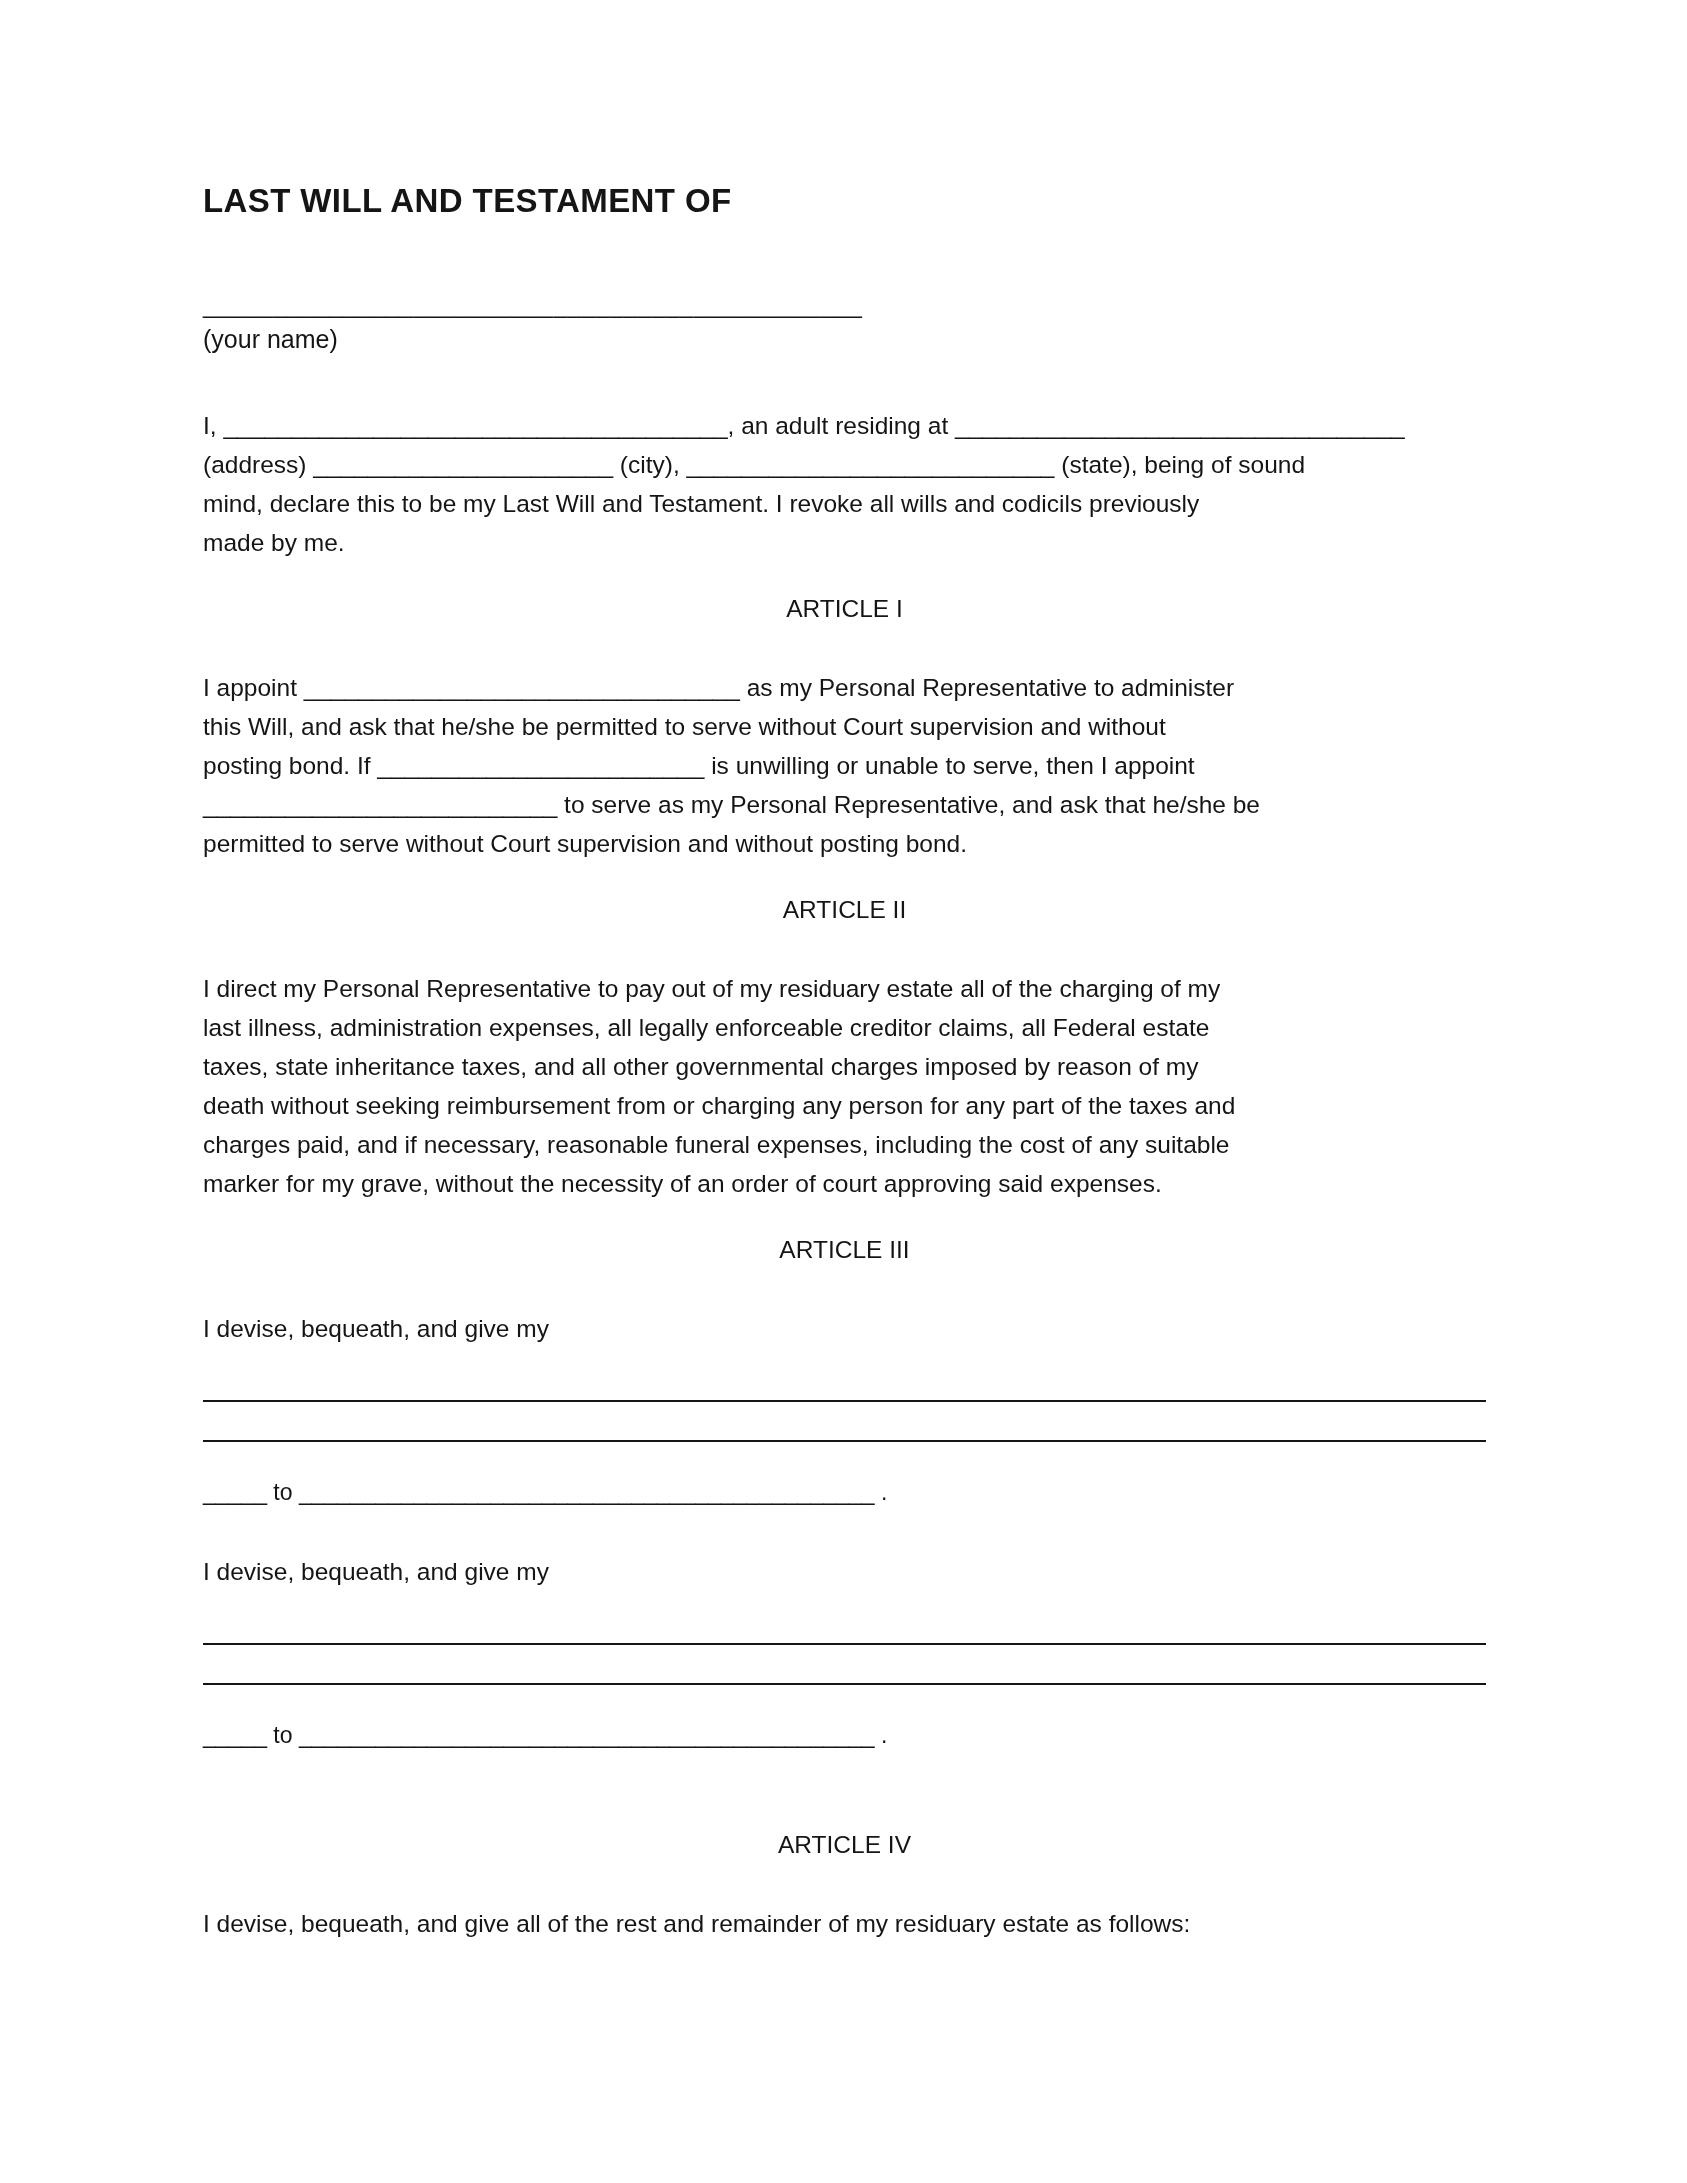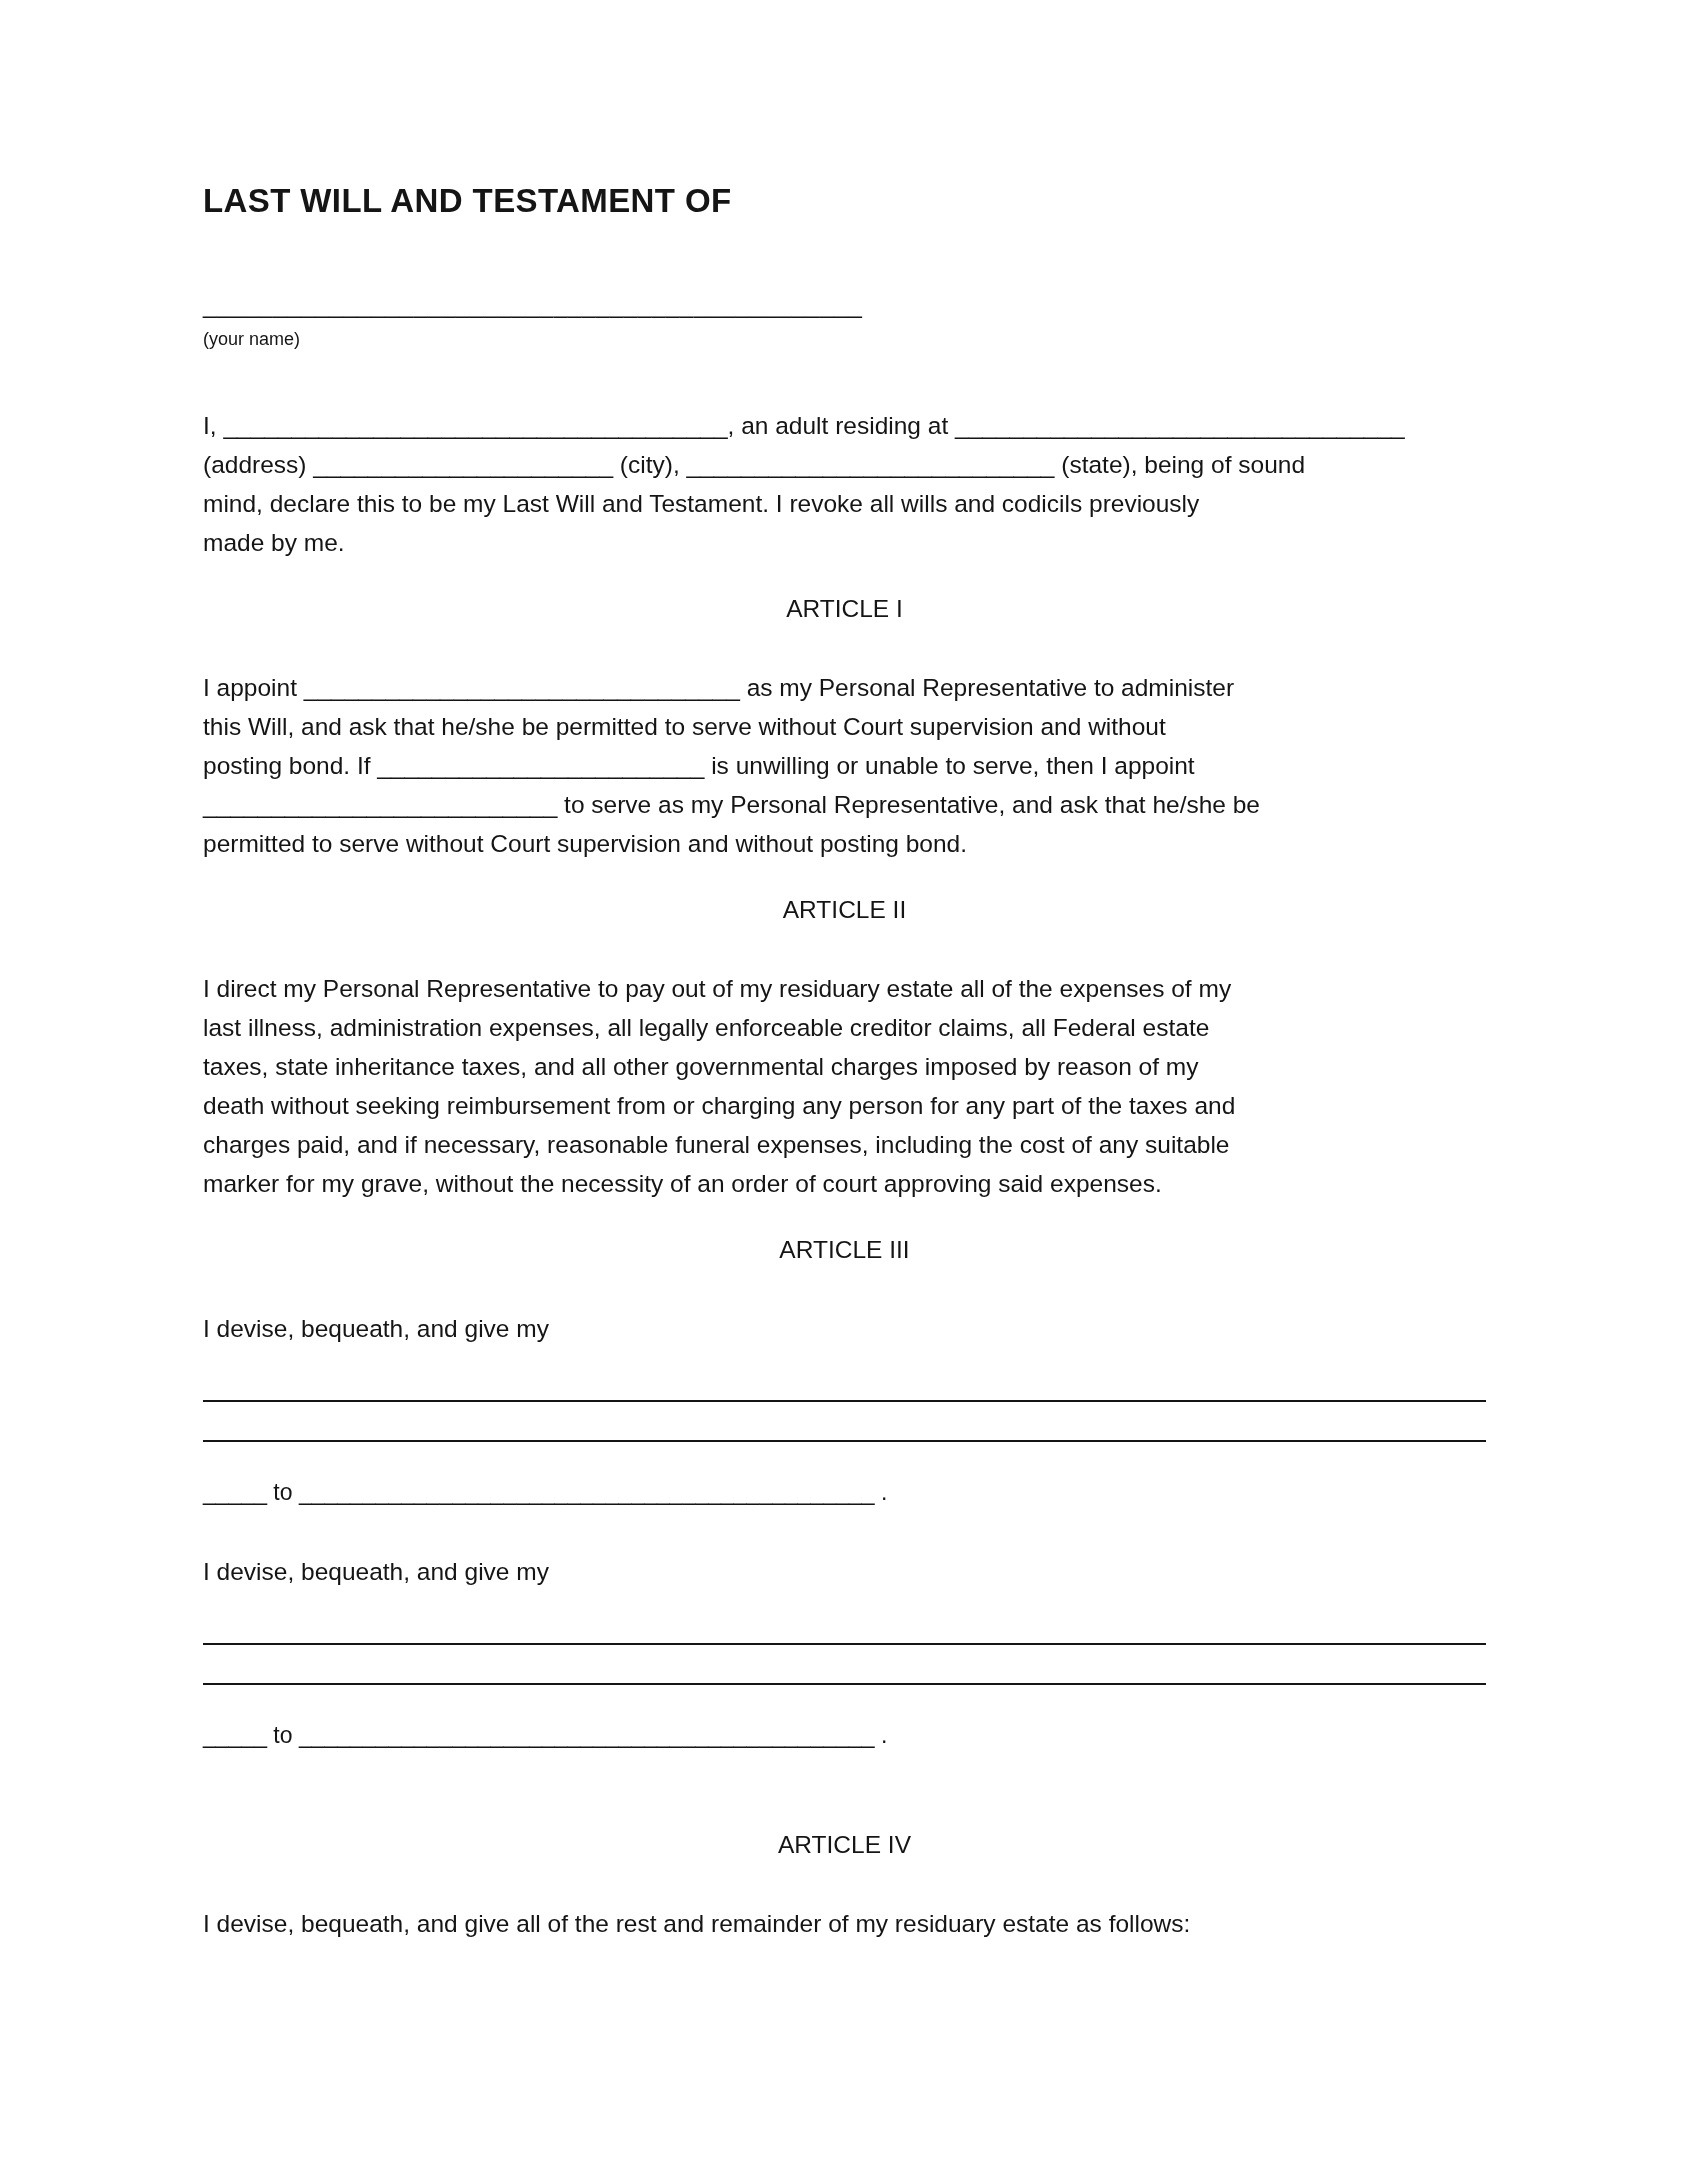--- a/index.html
+++ b/index.html
@@ -29,21 +29,21 @@
   .name-block {
     margin-top: 70px;
     text-align: left;
   }
   .name-blank {
     font-size: 24.5px;
     line-height: 30px;
     letter-spacing: 0.4px;
   }
   .name-caption {
-    font-size: 18px;
+    font-size: 25px;
     line-height: 35px;
     margin-top: 1.7px;
   }
   .para {
     margin-top: 49px;
   }
   .line {
     font-size: 24.5px;
     line-height: 39px;
     white-space: pre;
@@ -102,21 +102,21 @@
     <div class="line">I appoint ________________________________ as my Personal Representative to administer</div>
     <div class="line">this Will, and ask that he/she be permitted to serve without Court supervision and without</div>
     <div class="line">posting bond. If ________________________ is unwilling or unable to serve, then I appoint</div>
     <div class="line">__________________________ to serve as my Personal Representative, and ask that he/she be</div>
     <div class="line">permitted to serve without Court supervision and without posting bond.</div>
   </div>
 
   <div class="article-heading">ARTICLE II</div>
 
   <div class="para" style="margin-top:0">
-    <div class="line">I direct my Personal Representative to pay out of my residuary estate all of the expenses of my</div>
+    <div class="line">I direct my Personal Representative to pay out of my residuary estate all of the charging of my</div>
     <div class="line">last illness, administration expenses, all legally enforceable creditor claims, all Federal estate</div>
     <div class="line">taxes, state inheritance taxes, and all other governmental charges imposed by reason of my</div>
     <div class="line">death without seeking reimbursement from or charging any person for any part of the taxes and</div>
     <div class="line">charges paid, and if necessary, reasonable funeral expenses, including the cost of any suitable</div>
     <div class="line">marker for my grave, without the necessity of an order of court approving said expenses.</div>
   </div>
 
   <div class="article-heading">ARTICLE III</div>
 
   <div class="devise-block">

